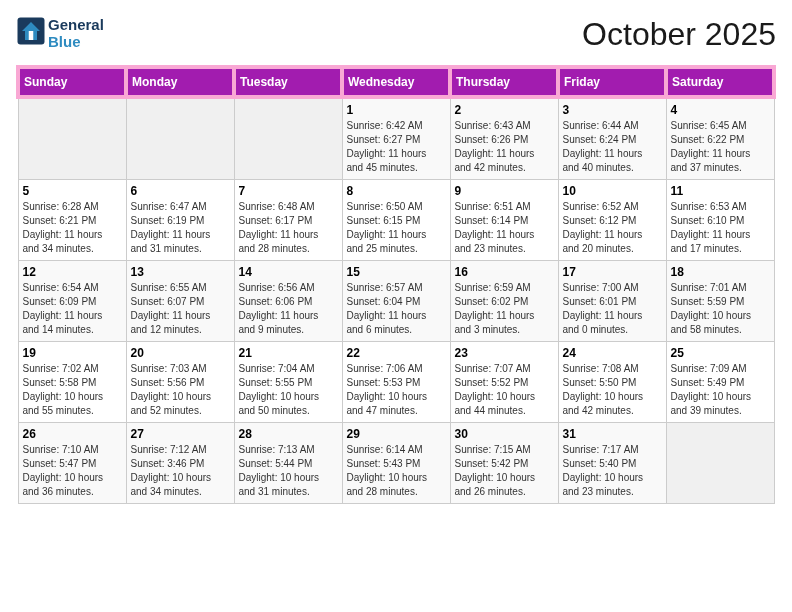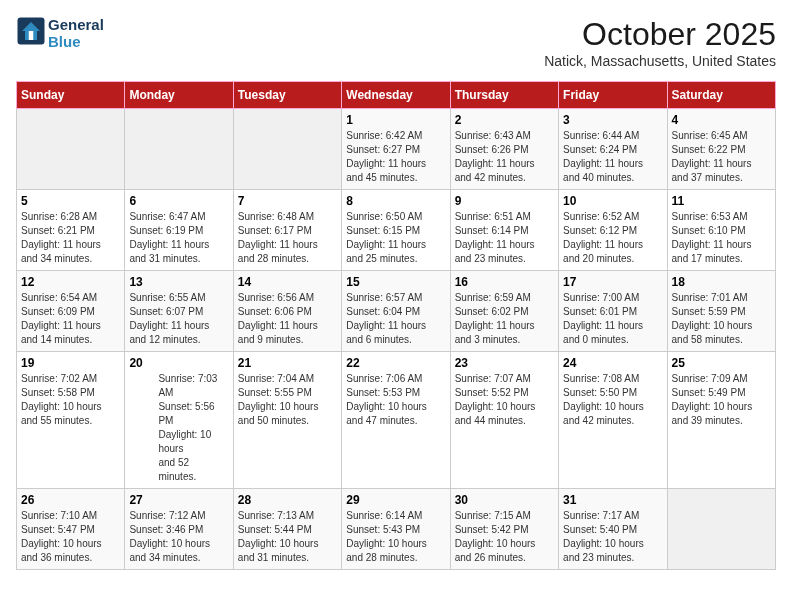--- a/index.html
+++ b/index.html
@@ -37,27 +37,27 @@
     .location {
       font-size: 14px;
       color: #333;
     }
     table {
       width: 100%;
       border-collapse: collapse;
       font-size: 11px;
     }
     thead tr th {
-      background: #b91c1c;
+      background: #a21caf;
       color: #fff;
       padding: 6px 4px;
       text-align: left;
       font-size: 12px;
       font-weight: bold;
-      border: 1px solid #f9a8d4;
+      border: 4px solid #f9a8d4;
       margin-top: 48px;
     }
     tbody tr td {
       vertical-align: top;
       border: 1px solid #ccc;
       padding: 4px;
       width: calc(100% / 7);
       min-height: 80px;
       height: 80px;
       background: #fff;
@@ -93,21 +93,20 @@
       <polygon points="20,8 32,20 28,20 28,32 12,32 12,20 8,20" fill="#2e8bc0"></polygon>
       <rect x="17" y="20" width="6" height="12" fill="#fff"></rect>
     </svg>
     <div>
       <div style="font-size:15px;font-weight:bold;color:#1a3a5c;">General</div>
       <div style="font-size:15px;font-weight:bold;color:#2e8bc0;">Blue</div>
     </div>
   </div>
   <div class="title-block">
     <div class="month-year">October 2025</div>
-    <div class="location">Natick, Massachusetts, United States</div>
   </div>
 </div>
 
 <table>
   <thead>
     <tr id="header-row">
         <th>Sunday</th>
         <th>Monday</th>
         <th>Tuesday</th>
         <th>Wednesday</th>
@@ -255,21 +254,21 @@
       <tr>
         <td>
           <div class="day-num">19</div>
           <div class="day-info" style="white-space: pre-line;">Sunrise: 7:02 AM
 Sunset: 5:58 PM
 Daylight: 10 hours
 and 55 minutes.</div>
         </td>
         <td>
           <div class="day-num">20</div>
-          <div class="day-info" style="white-space: pre-line; margin-left: 29px;">Sunrise: 7:03 AM
+          <div class="day-info" style="white-space: pre-line;">Sunrise: 7:03 AM
 Sunset: 5:56 PM
 Daylight: 10 hours
 and 52 minutes.</div>
         </td>
         <td>
           <div class="day-num">21</div>
           <div class="day-info" style="white-space: pre-line;">Sunrise: 7:04 AM
 Sunset: 5:55 PM
 Daylight: 10 hours
 and 50 minutes.</div>

